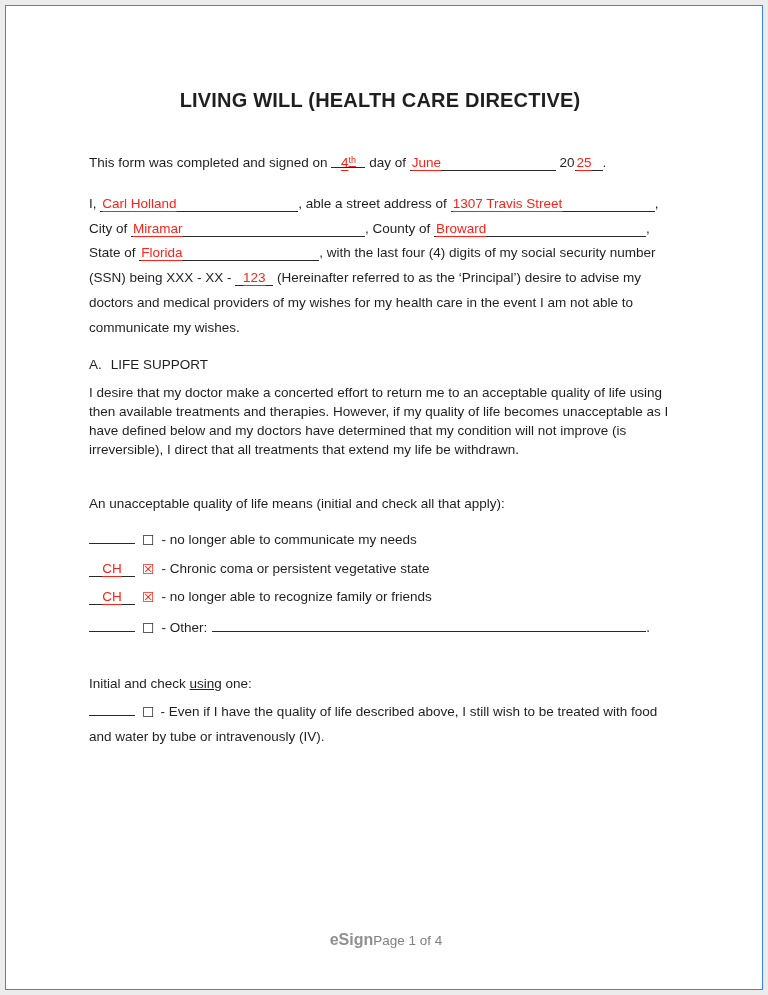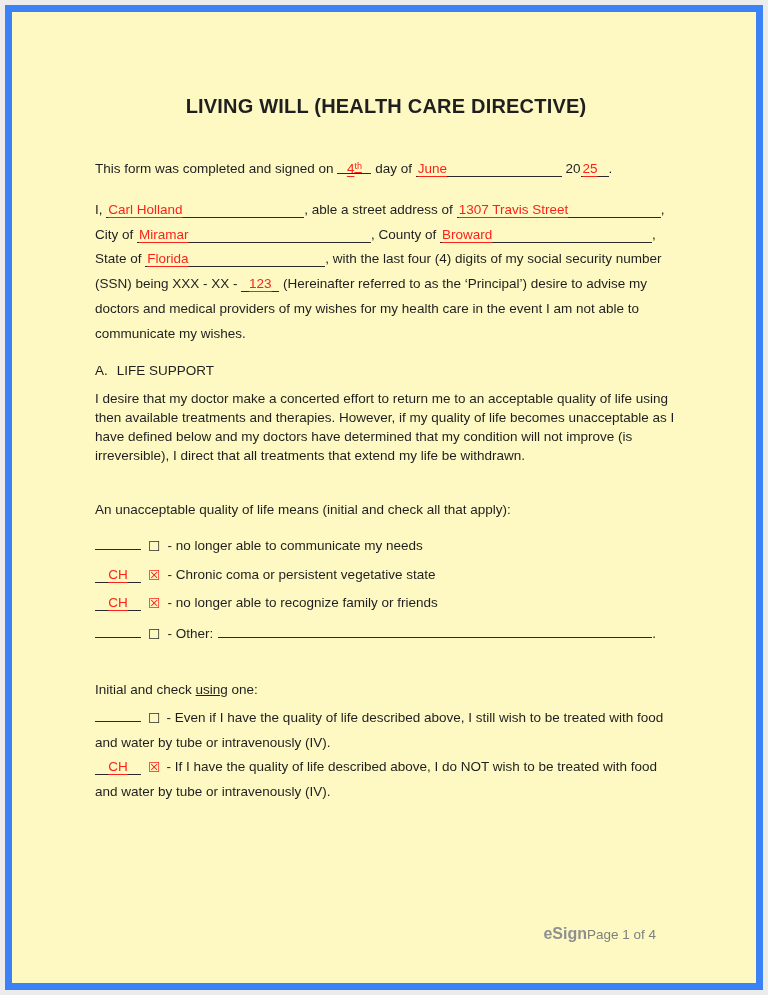--- a/index.html
+++ b/index.html
@@ -7,22 +7,22 @@
     width:768px;height:995px;
     background:#ececec;
     font-family:"Liberation Sans","DejaVu Sans",sans-serif;
     color:#1f1f1f;
     position:relative;
     overflow:hidden;
   }
   .page{
     position:absolute;
     inset:5px;
-    background:#fef9c3;
-    border:7px solid #3b82f6;
+    background:#ffffff;
+    border:1px solid #3b82f6;
   }
   .content{
     position:absolute;
     left:83px;
     top:0;
     width:582px;
     font-size:13.5px;
   }
   .doc-title{
     margin:83px 0 0 0;
@@ -114,24 +114,24 @@
   .only-one-prompt .u{text-decoration:underline;}
   .para-list{margin-top:8px;}
   .para-row{
     line-height:24.6px;
     white-space:normal;
   }
   .para-row .row-label{margin-left:6px;}
   .footer{
     position:absolute;
     left:92px;
-    right:100px;
+    right:88px;
     bottom:40px;
     display:flex;
-    justify-content:flex-end;
+    justify-content:center;
     align-items:baseline;
   }
   .brand{
     color:#8f8f8f;
     font-weight:700;
     font-size:16px;
   }
   .page-label{
     color:#7f7f7f;
     font-size:13.5px;
@@ -189,23 +189,20 @@
     </div>
 
     <div class="only-one-prompt">
       <span>Initial and check </span><span class="u">using</span><span> one:</span>
     </div>
 
     <div class="para-list">
       <div class="para-row">
         <span class="blank initials"><span class="red-val"></span></span><span class="checkbox unchecked">☐</span><span class="row-label">- Even if I have the quality of life described above, I still wish to be treated with food and water by tube or intravenously (IV).</span>
       </div>
-      <div class="para-row">
-        <span class="blank initials"><span class="red-val">CH</span></span><span class="checkbox checked">☒</span><span class="row-label">- If I have the quality of life described above, I do NOT wish to be treated with food and water by tube or intravenously (IV).</span>
-      </div>
     </div>
 
   </div>
 
   <div class="footer">
     <span class="brand">eSign</span>
     <span class="page-label">Page 1 of 4</span>
   </div>
 </div>
 

